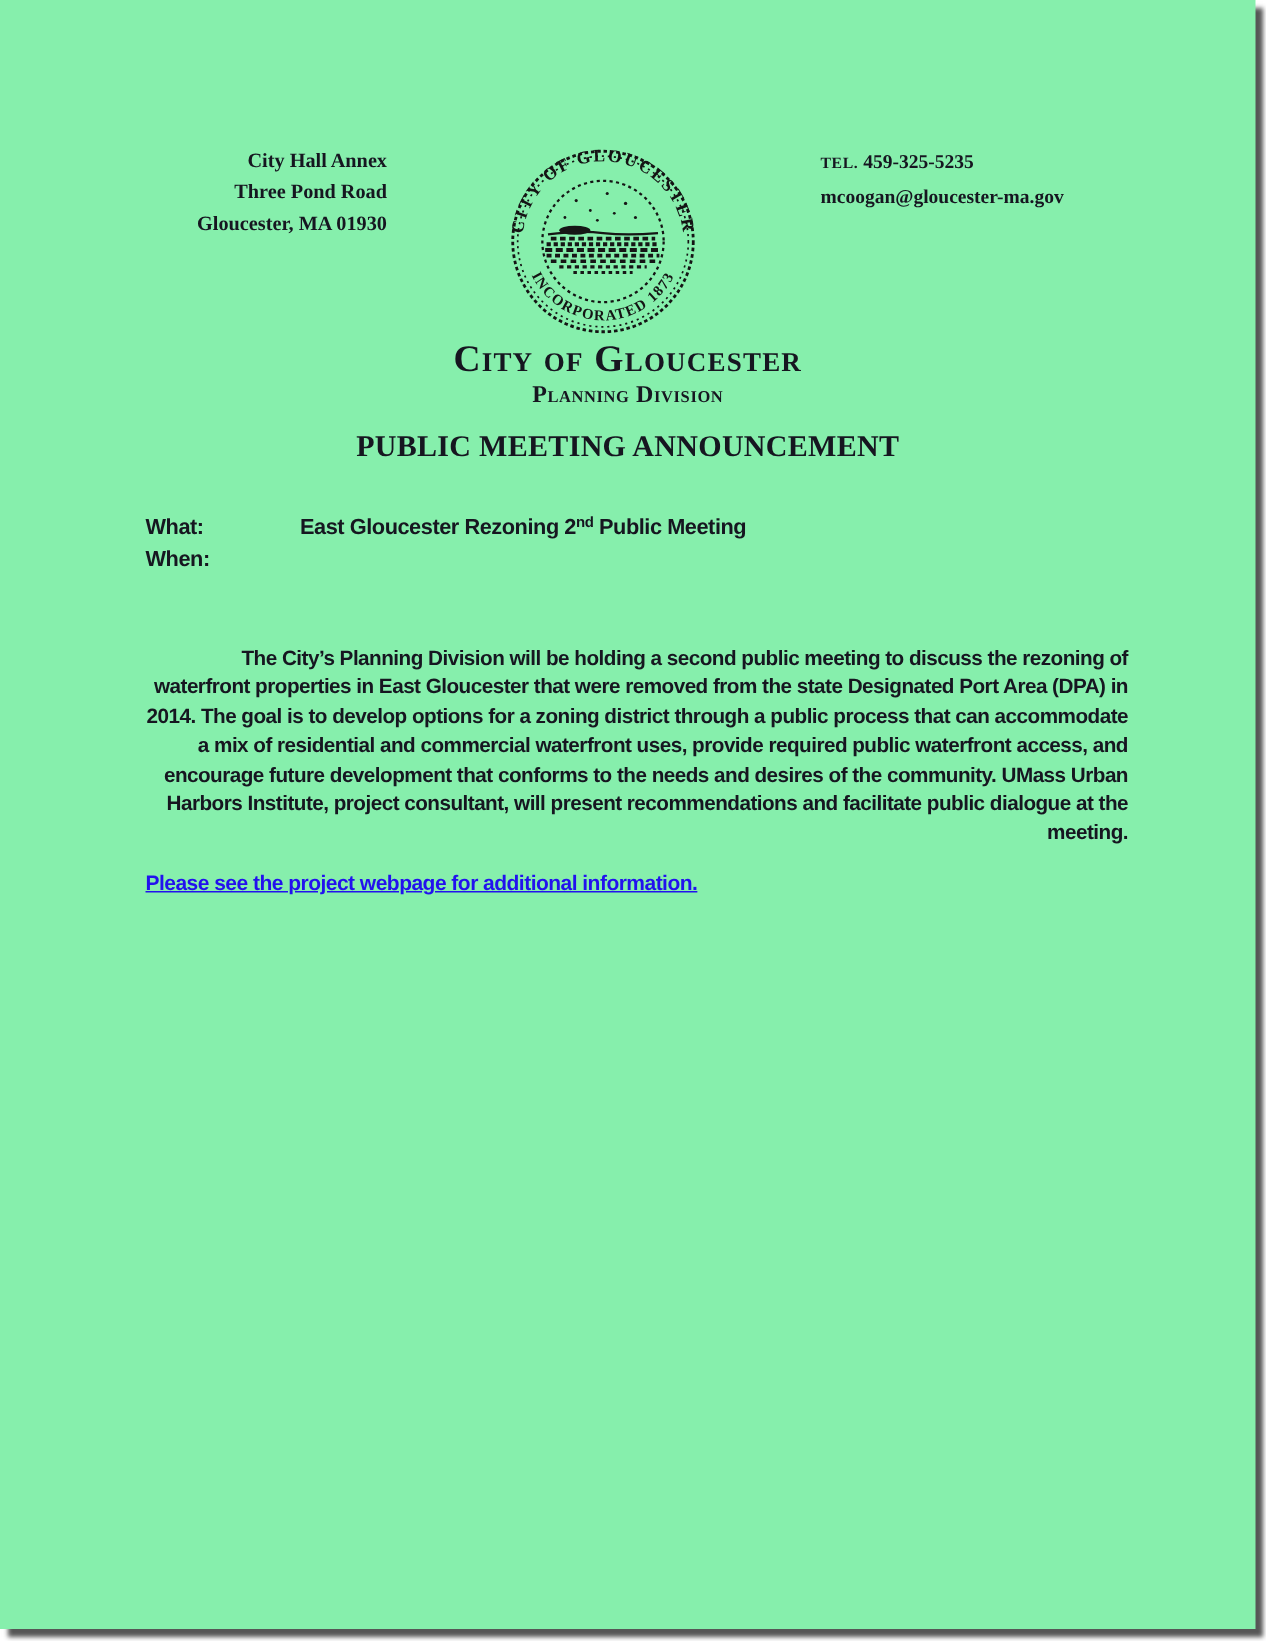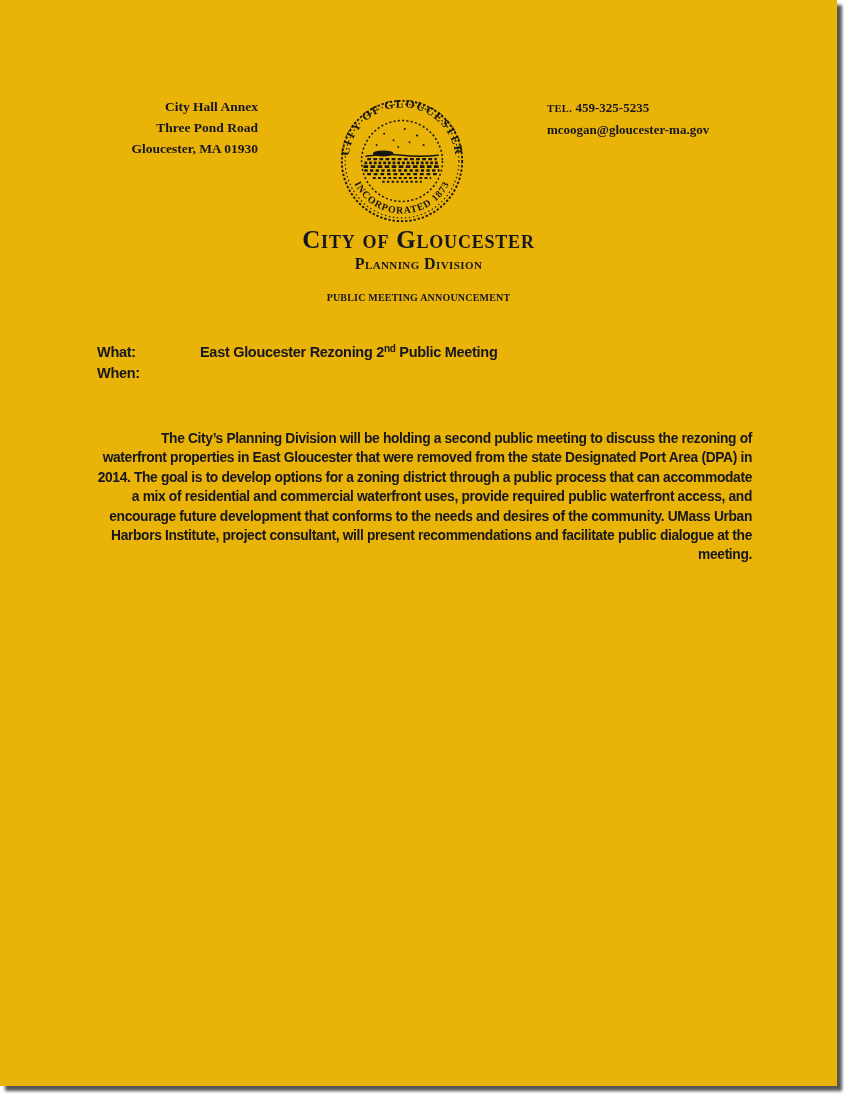--- a/index.html
+++ b/index.html
@@ -9,21 +9,21 @@
     width: 844px;
     height: 1094px;
     font-family: "Liberation Serif", serif;
   }
   .page {
     position: absolute;
     left: 0;
     top: 0;
     width: 837px;
     height: 1086px;
-    background: #eab308;
+    background: #86efac;
     box-shadow: 5px 5px 3px rgba(30, 30, 30, 0.75);
     color: #161620;
     overflow: hidden;
   }
   .address {
     position: absolute;
     left: 100px;
     top: 96px;
     width: 158px;
     text-align: right;
@@ -79,21 +79,21 @@
     letter-spacing: 0.4px;
     font-family: "Liberation Serif", serif;
   }
   .annc {
     position: absolute;
     left: 0;
     top: 289px;
     width: 100%;
     text-align: center;
     font-weight: 700;
-    font-size: 10px;
+    font-size: 20px;
     line-height: 18px;
     letter-spacing: 0.2px;
     font-family: "Liberation Serif", serif;
   }
   .details {
     position: absolute;
     left: 97px;
     top: 342px;
     font-family: "Liberation Sans", sans-serif;
     font-weight: 700;
@@ -207,14 +207,17 @@
       <span class="dlbl">What:</span>
       <span class="dval"><span>East Gloucester Rezoning 2</span><sup class="sup">nd</sup><span> Public Meeting</span></span>
     </div>
     <div class="drow">
       <span class="dlbl">When:</span>
     </div>
   </div>
 
   <p class="para">The City’s Planning Division will be holding a second public meeting to discuss the rezoning of waterfront properties in East Gloucester that were removed from the state Designated Port Area (DPA) in 2014. The goal is to develop options for a zoning district through a public process that can accommodate a mix of residential and commercial waterfront uses, provide required public waterfront access, and encourage future development that conforms to the needs and desires of the community. UMass Urban Harbors Institute, project consultant, will present recommendations and facilitate public dialogue at the meeting.</p>
 
+  <div class="linkline">
+    <a href="#" class="weblink">Please see the project webpage for additional information.</a>
+  </div>
 
 </div>
 
 </body></html>

